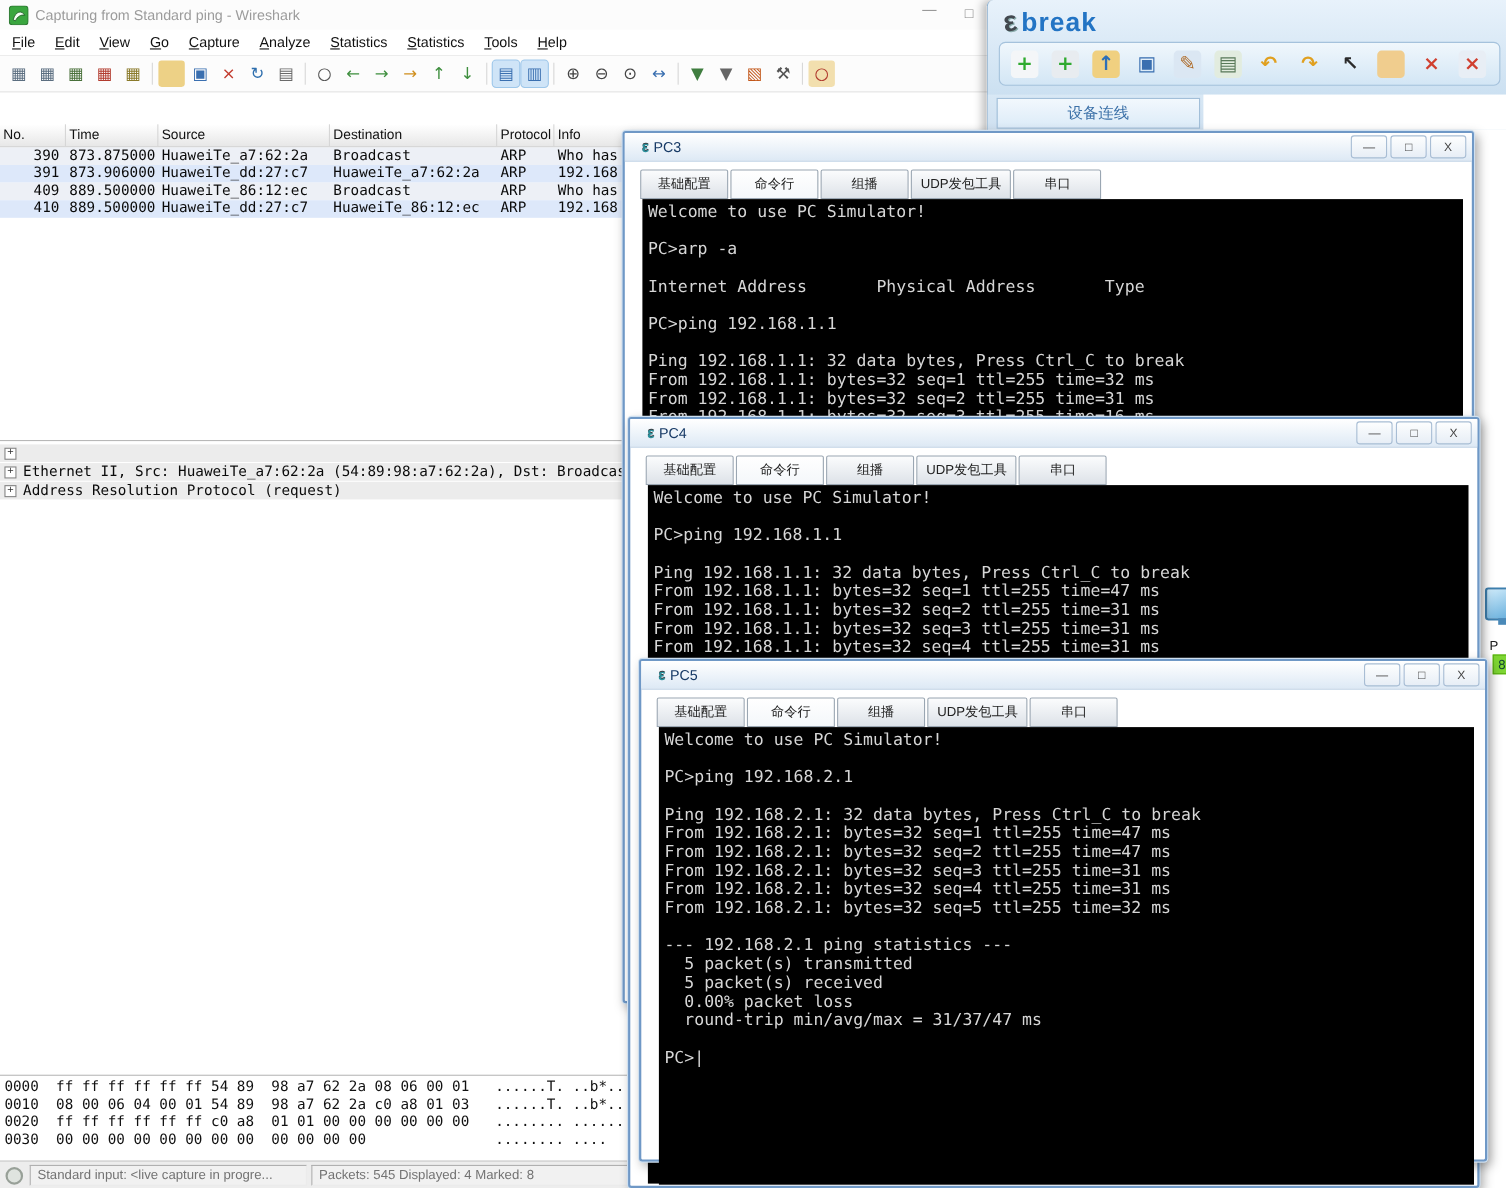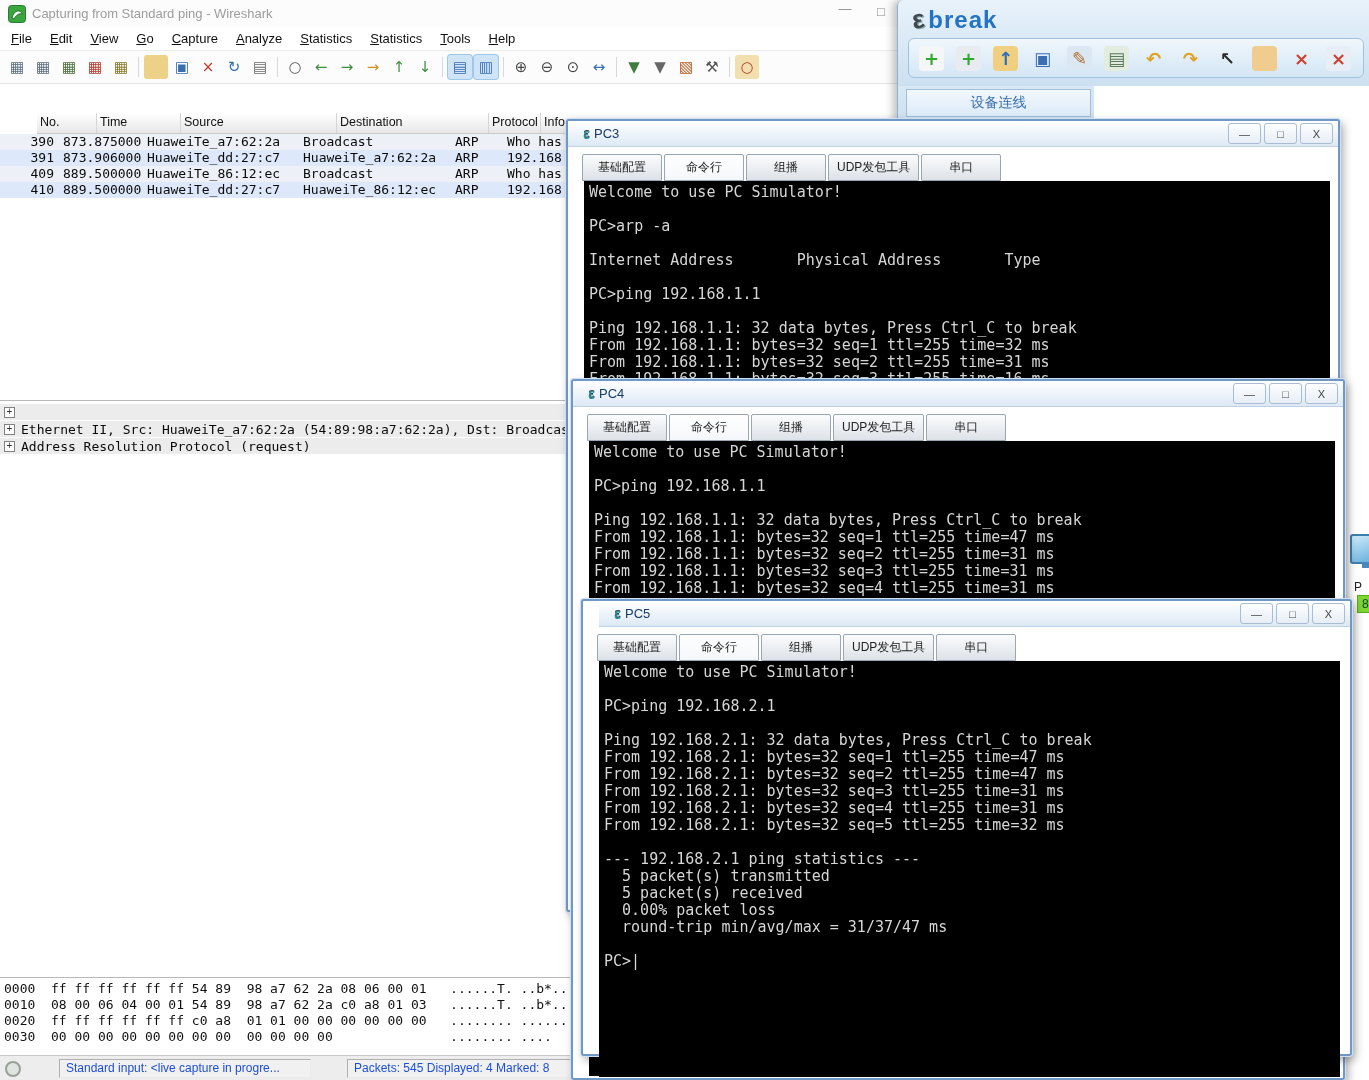--- a/index.html
+++ b/index.html
@@ -24,35 +24,35 @@
   .tbsep{width:1px;height:20px;background:#d8d8d8;margin:0 4px;}
   .ws-filterbar{height:30px;display:flex;align-items:center;background:#fafafa;border-bottom:1px solid #dedede;padding-left:6px;font-size:13px;color:#111;}
   .filter-label{margin-right:6px;}
   .filter-input{width:362px;height:19px;background:#b5f0b0;border:1px solid #8fa88f;padding:0 5px;
                 display:flex;align-items:center;font-size:13px;color:#000;}
   .filter-dd{width:17px;height:21px;display:flex;align-items:center;justify-content:center;color:#333;font-size:10px;}
   .filter-dd::after{content:"▾";}
   .fbtn{padding:2px 10px;color:#222;}
   .ws-packetlist{position:absolute;top:113px;left:0;width:900px;height:286px;background:#fff;}
   .pl-header{display:grid;grid-template-columns:60px 84px 156px 152px 52px 1fr;height:20px;
-             background:linear-gradient(#ffffff,#e7e7e7);border-bottom:1px solid #c9c9c9;margin-left:37px;}
+             background:linear-gradient(#ffffff,#e7e7e7);border-bottom:1px solid #c9c9c9;}
   .pl-header>div{font-size:12.5px;color:#111;padding:2px 0 0 3px;border-right:1px solid #d6d6d6;overflow:hidden;white-space:nowrap;}
   .pl-row{display:grid;grid-template-columns:60px 84px 156px 152px 52px 1fr;height:16px;
           font-family:"DejaVu Sans Mono",monospace;font-size:13px;color:#0a0a0a;}
   .pl-row>div{overflow:hidden;white-space:nowrap;padding-left:3px;line-height:16px;}
   .pl-row .c0{text-align:right;padding-right:6px;}
   .ws-details{position:absolute;top:400px;left:0;width:900px;height:576px;border-top:1px solid #b8b8b8;background:#fff;padding-top:3px;box-sizing:border-box;}
   .dt-row{display:flex;align-items:center;height:16px;margin-bottom:1px;background:#ececec;
           font-family:"DejaVu Sans Mono",monospace;font-size:13px;color:#0a0a0a;white-space:pre;overflow:hidden;}
   .dt-exp{width:9px;height:9px;min-width:9px;border:1px solid #828282;background:#fff;margin:0 6px 0 4px;
           font-size:10px;line-height:8px;text-align:center;color:#333;font-family:"Liberation Sans",sans-serif;}
   .ws-hex{position:absolute;top:977px;left:0;width:900px;height:78px;border-top:1px solid #b8b8b8;margin:0;
           padding:3px 0 0 4px;font-family:"DejaVu Sans Mono",monospace;font-size:13px;line-height:16px;color:#111;white-space:pre;box-sizing:border-box;}
   .ws-status{position:absolute;top:1055px;left:0;width:900px;height:25px;background:#ededed;border-top:1px solid #c9c9c9;
-             display:flex;align-items:center;font-size:12px;color:#1d4ed8;gap:32px;}
+             display:flex;align-items:center;font-size:12px;color:#737373;}
   .status-circle{width:12px;height:12px;border-radius:50%;border:2px solid #98a098;background:#dfe4df;margin:0 6px 0 5px;}
   .status-cell{height:17px;line-height:17px;padding:0 6px;margin-right:4px;white-space:nowrap;overflow:hidden;
                border:1px solid;border-color:#b0b0b0 #eaeaea #eaeaea #b0b0b0;background:#f1f1f1;}
   .status-c1{width:238px;}
   .status-c2{width:288px;}
 
   
   .ensp{position:absolute;left:897px;top:0;width:472px;height:1080px;z-index:2;
         background:linear-gradient(#e8f2fb,#bdd7ec 130px,#cadff0);border-left:1px solid #8fb0cf;
         border-top-left-radius:6px;box-shadow:-4px 0 8px rgba(0,0,0,.25);}
@@ -75,21 +75,21 @@
   .canvas-device::after{content:"";position:absolute;left:10px;top:26px;width:12px;height:6px;background:#4a89b8;}
   .canvas-device-label{position:absolute;left:456px;top:462px;font-size:12px;color:#222;}
   .canvas-badge{position:absolute;left:459px;top:477px;background:#7ed633;color:#143;font-size:12px;
                 padding:1px 4px;border:1px solid #58b010;}
 
   
   .pcwin{position:absolute;background:#fff;border:2px solid #6f98c6;border-radius:3px;
          box-shadow:0 0 0 1px #cfe0f0,3px 4px 10px rgba(0,0,0,.35);box-sizing:border-box;}
   .pc3{left:566px;top:119px;width:774px;height:793px;z-index:3;}
   .pc4{left:571px;top:379px;width:774px;height:701px;z-index:4;}
-  .pc5{left:581px;top:599px;width:771px;height:457px;z-index:5;padding-left:16px;}
+  .pc5{left:581px;top:599px;width:771px;height:457px;z-index:5;}
   .pc-titlebar{height:25px;background:linear-gradient(#ffffff,#dde9f5);border-bottom:1px solid #bdd0e4;
                display:flex;align-items:center;position:relative;text-align:right;}
   .pc-icon{width:16px;margin:0 4px 0 6px;}
   .pc-icon::before{content:"ε";color:#2b8f9b;font-weight:bold;font-size:14px;text-shadow:0 -1px 0 #3a3f44;}
   .pc-title{font-size:13px;color:#173a66;}
   .pc-controls{position:absolute;right:5px;top:2px;display:flex;gap:3px;}
   .pcbtn{width:31px;height:19px;display:flex;align-items:center;justify-content:center;font-size:11px;color:#444;
          background:linear-gradient(#fdfefe,#e7eef6);border:1px solid #a8bdd4;border-radius:3px;}
   .pc-tabs{position:absolute;left:14px;top:33px;display:flex;gap:2px;}
   .pctab{min-width:80px;height:27px;padding:0 8px;box-sizing:border-box;display:flex;align-items:center;justify-content:center;

